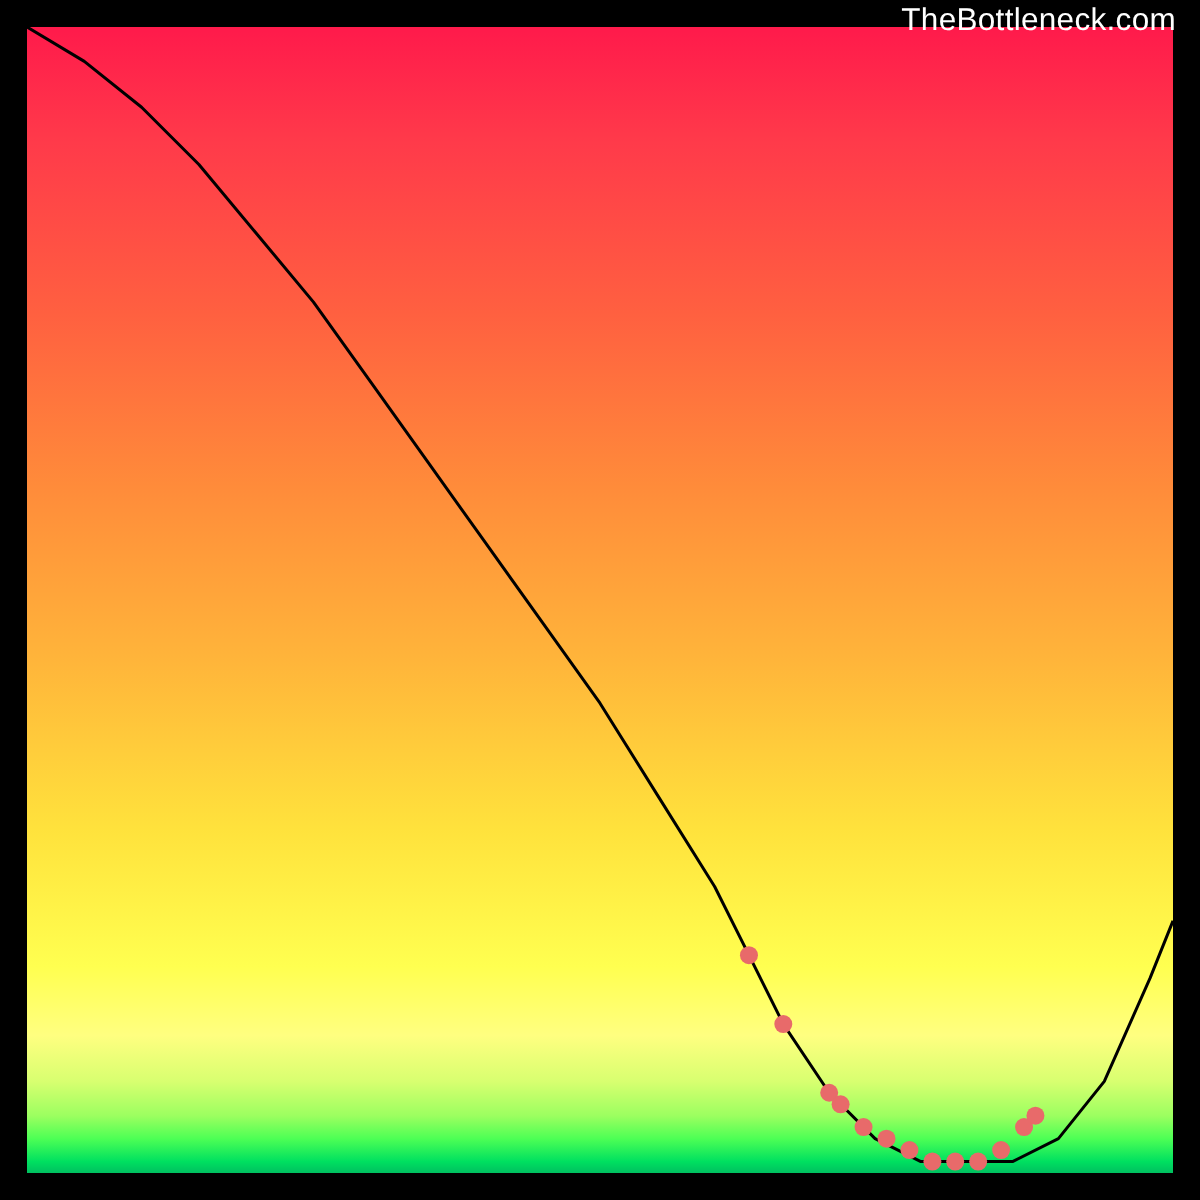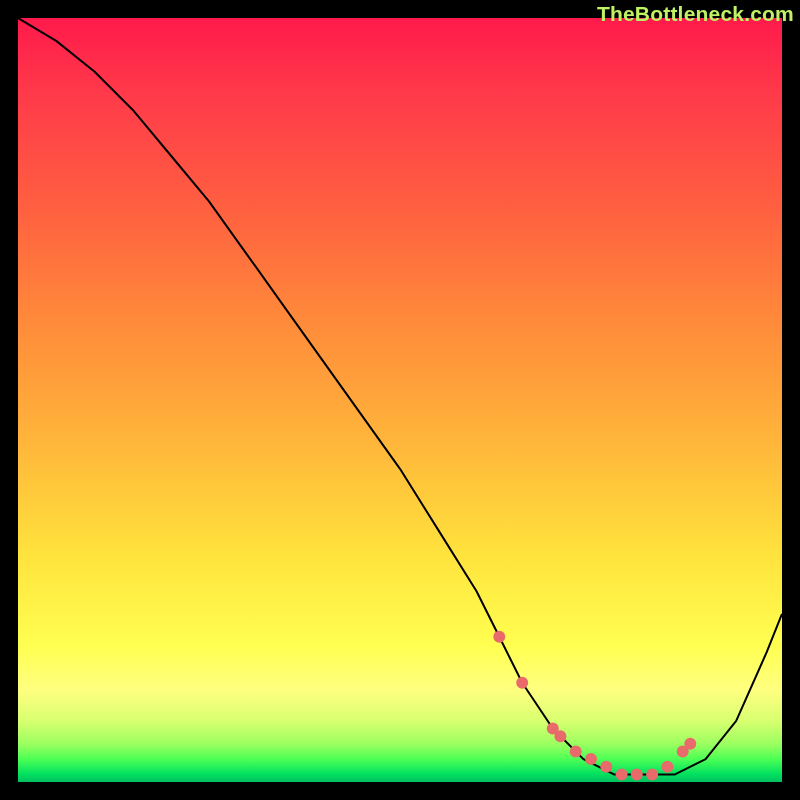--- a/index.html
+++ b/index.html
@@ -51,24 +51,24 @@
   .curve {
     position: absolute;
     left: 0;
     top: 0;
     width: 764px;
     height: 764px;
   }
   .watermark {
     position: absolute;
     top: 2px;
-    right: 6px;
-    color: #bef264;
+    right: 16px;
+    color: #ffffff;
     font-size: 21px;
-    font-weight: 700;
+    font-weight: 400;
     letter-spacing: 0.2px;
     user-select: none;
   }
 </style>
 </head>
 <body>
 
 <div class="frame">
   <div class="plot">
     <div class="gradient"></div>

